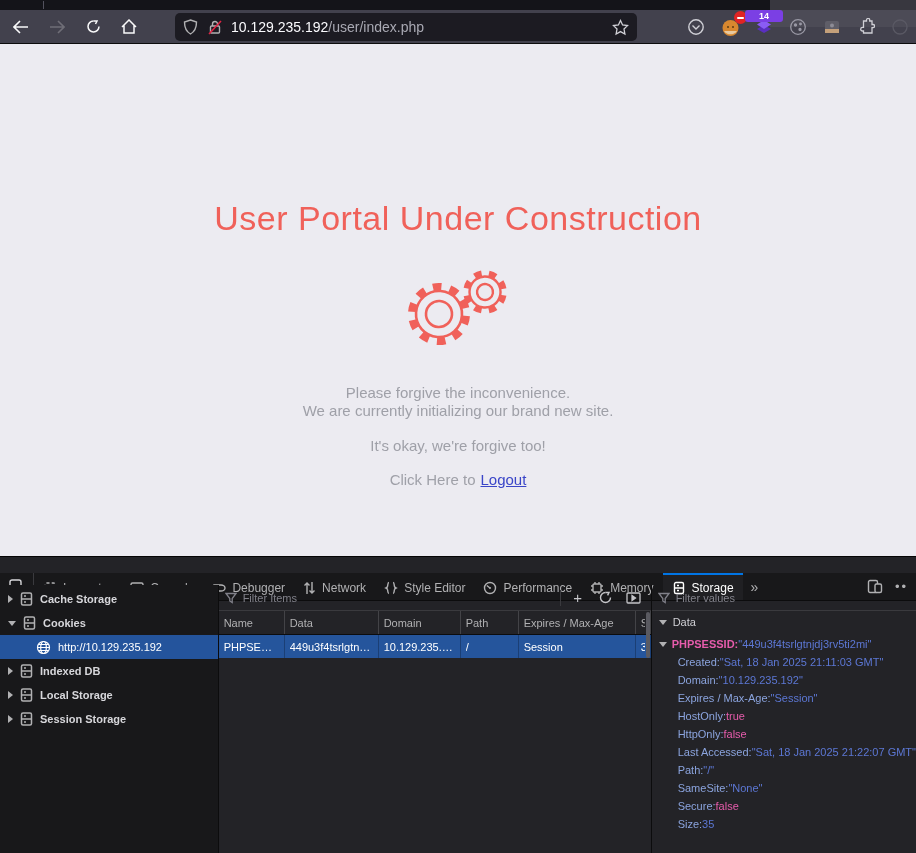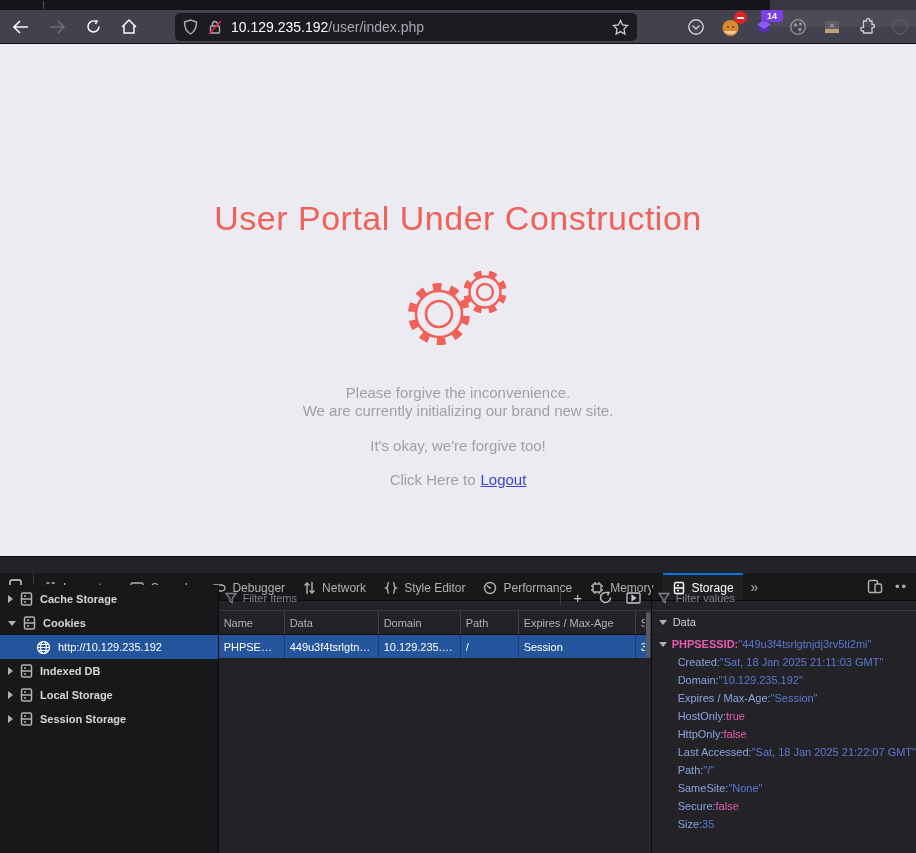--- a/index.html
+++ b/index.html
@@ -14,21 +14,21 @@
   .navbar { position:absolute; top:10px; left:0; width:916px; height:33px; display:flex; align-items:center; }
   .nav-btn { width:30px; height:28px; display:flex; align-items:center; justify-content:center; margin-left:6px; border-radius:4px; }
   .nav-btn svg { display:block; }
   .urlbar { position:absolute; left:175px; top:3px; width:462px; height:28px; background:#1c1b22; border-radius:5px; display:flex; align-items:center; padding:0 8px; }
   .urlbar .grow { flex:1; }
   .url-text { font-size:14px; margin-left:8px; white-space:nowrap; }
   .url-domain { color:#fbfbfe; }
   .url-path { color:#a9a9b3; }
   .ext-cluster { position:absolute; right:6px; top:3px; height:28px; display:flex; align-items:center; gap:14px; }
   .ext-icon { position:relative; width:20px; height:20px; display:flex; align-items:center; justify-content:center; }
-  .badge-purple { position:absolute; top:-7px; right:-9px; background:#7b3fe4; color:#fff; font-size:9px; line-height:12px; padding:0 6px; border-radius:3px; font-weight:bold; }
+  .badge-purple { position:absolute; top:-7px; right:-9px; background:#7b3fe4; color:#fff; font-size:9px; line-height:12px; padding:0 14px; border-radius:3px; font-weight:bold; }
   .badge-red { position:absolute; top:-6px; right:-7px; width:13px; height:13px; background:#e02424; border-radius:50%; display:flex; align-items:center; justify-content:center; }
   .badge-red::after { content:""; width:7px; height:2px; background:#fff; border-radius:1px; }
 
   
   .page { position:absolute; top:43px; left:0; width:916px; height:513px; background:#ecebf1; border-top:1px solid #0c0c0d; display:flex; flex-direction:column; align-items:center; }
   .page-title { margin-top:155px; font-size:34px; font-weight:300; letter-spacing:.5px; color:#f0615a; }
   .gears { margin-top:20px; }
   .page-msg { margin-top:26px; text-align:center; font-size:15px; line-height:18px; color:#9fa0a8; }
   .page-msg2 { margin-top:17px; font-size:15px; color:#9fa0a8; }
   .page-msg3 { margin-top:17px; font-size:15px; color:#9fa0a8; }

